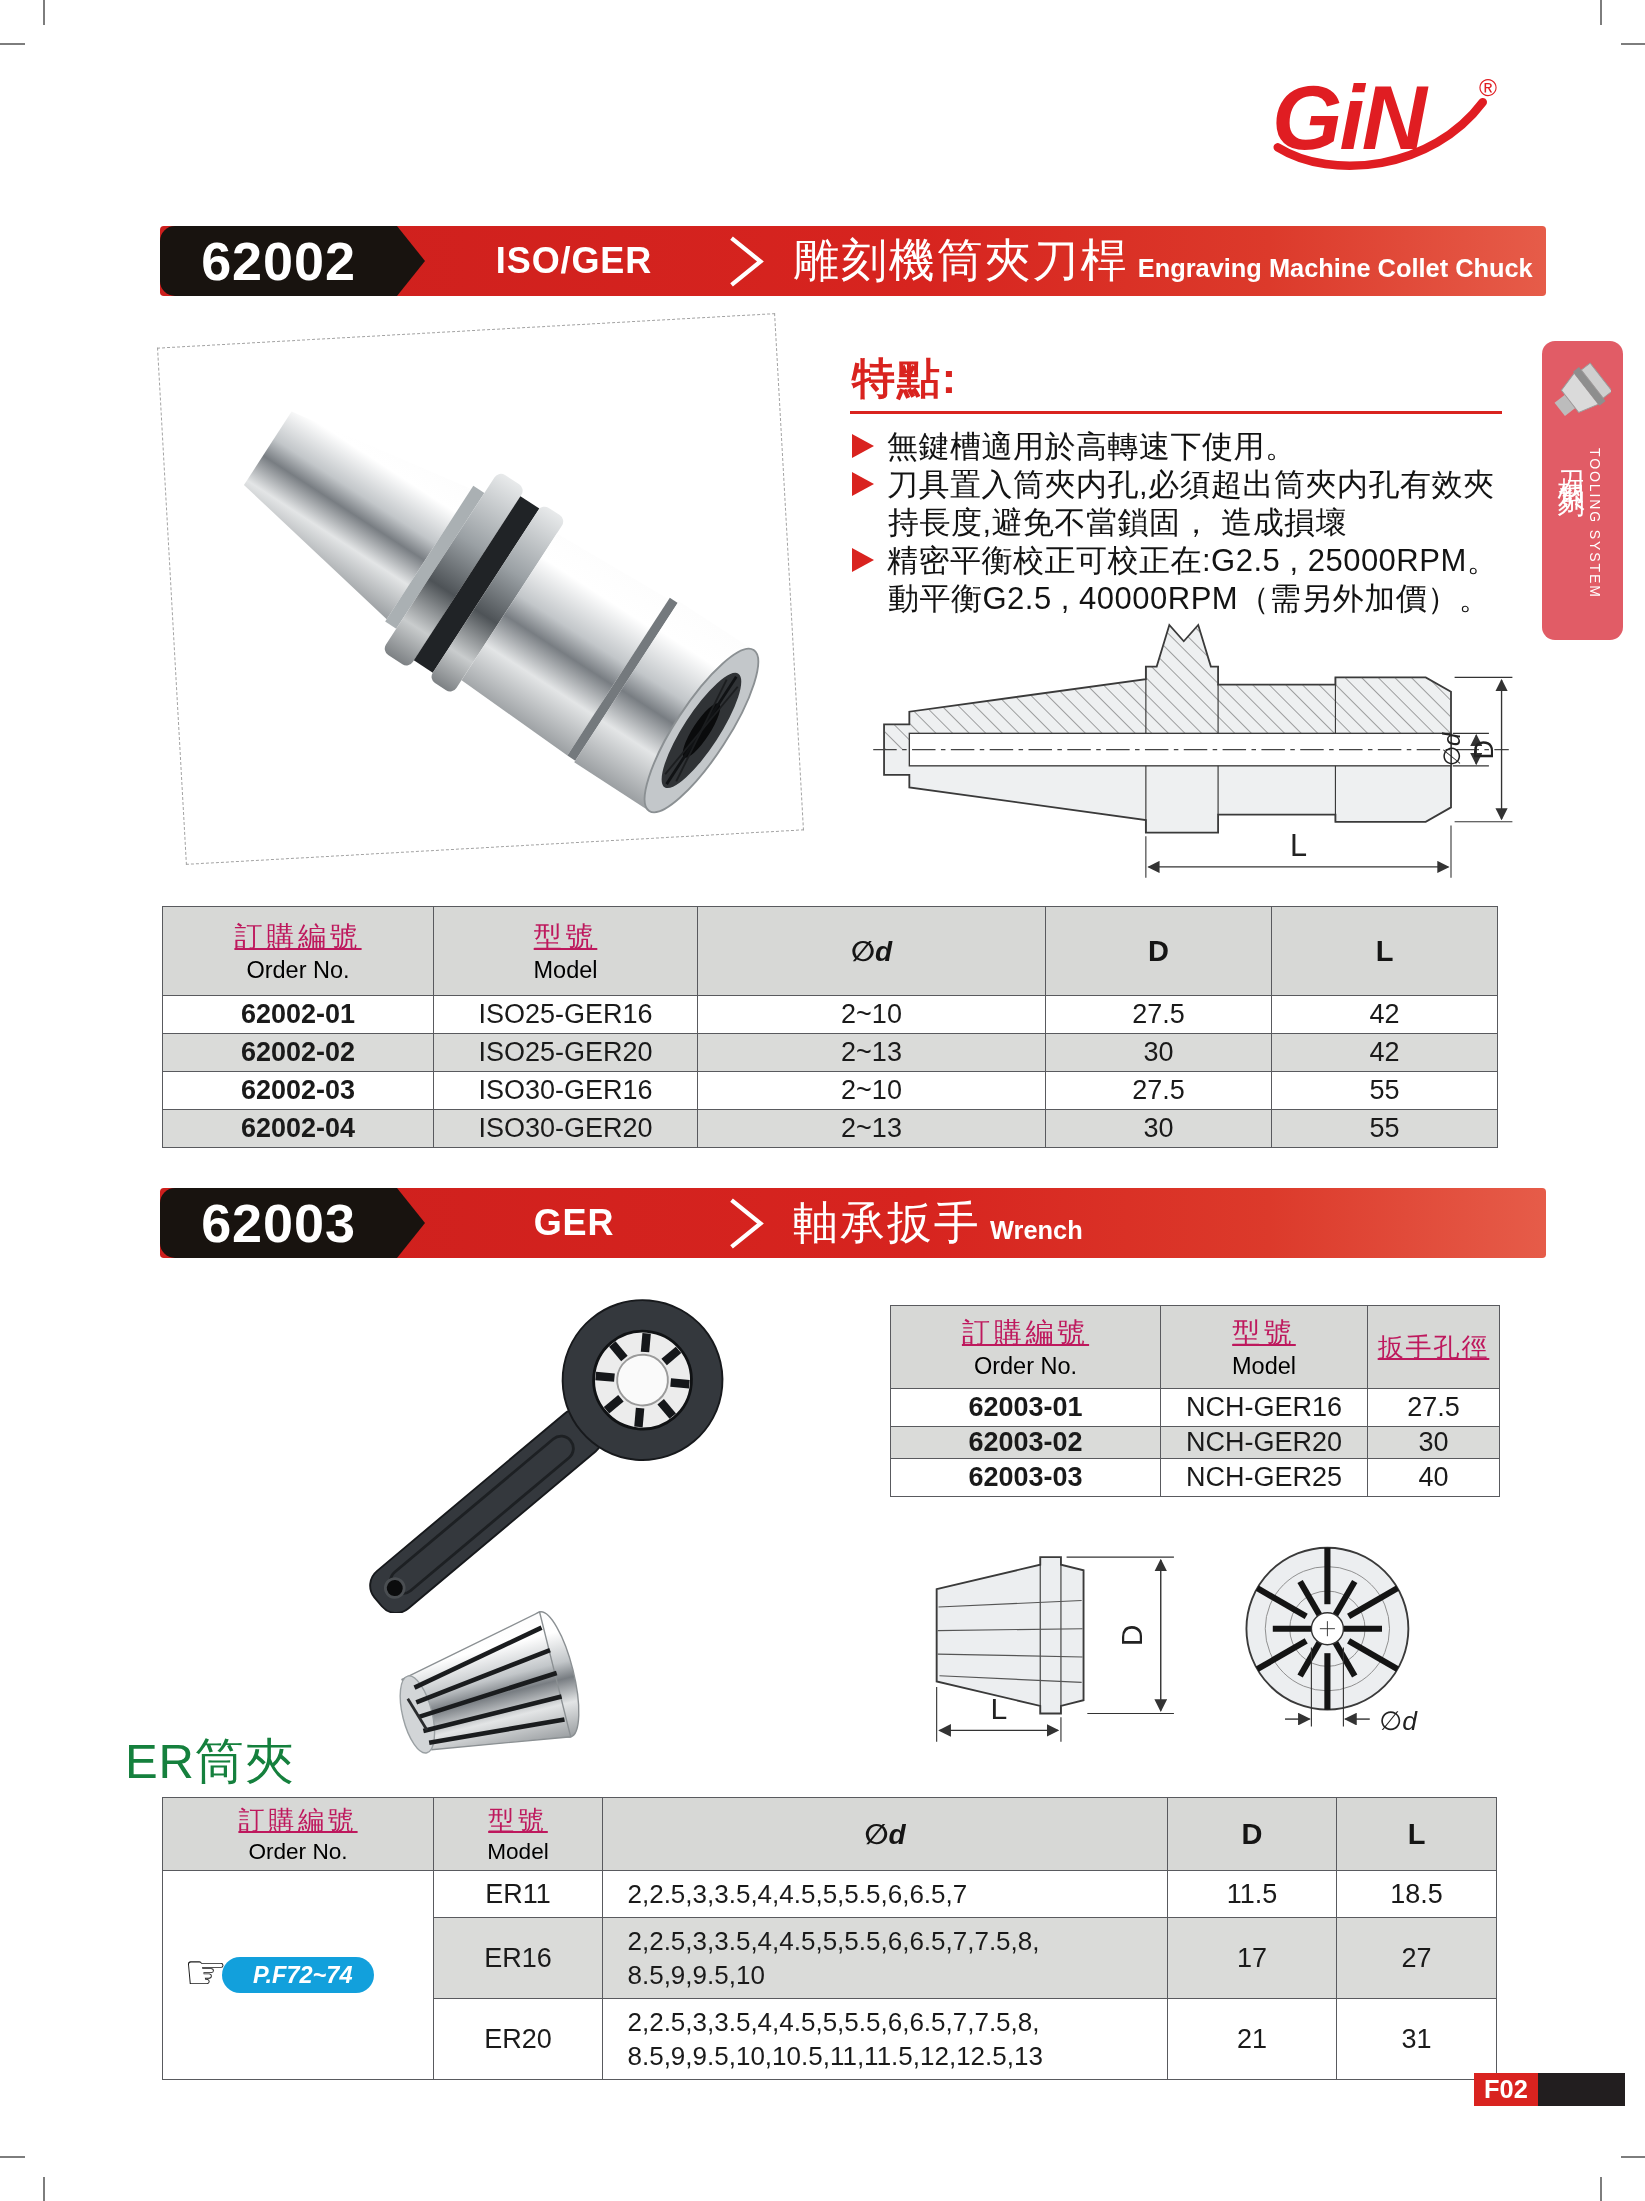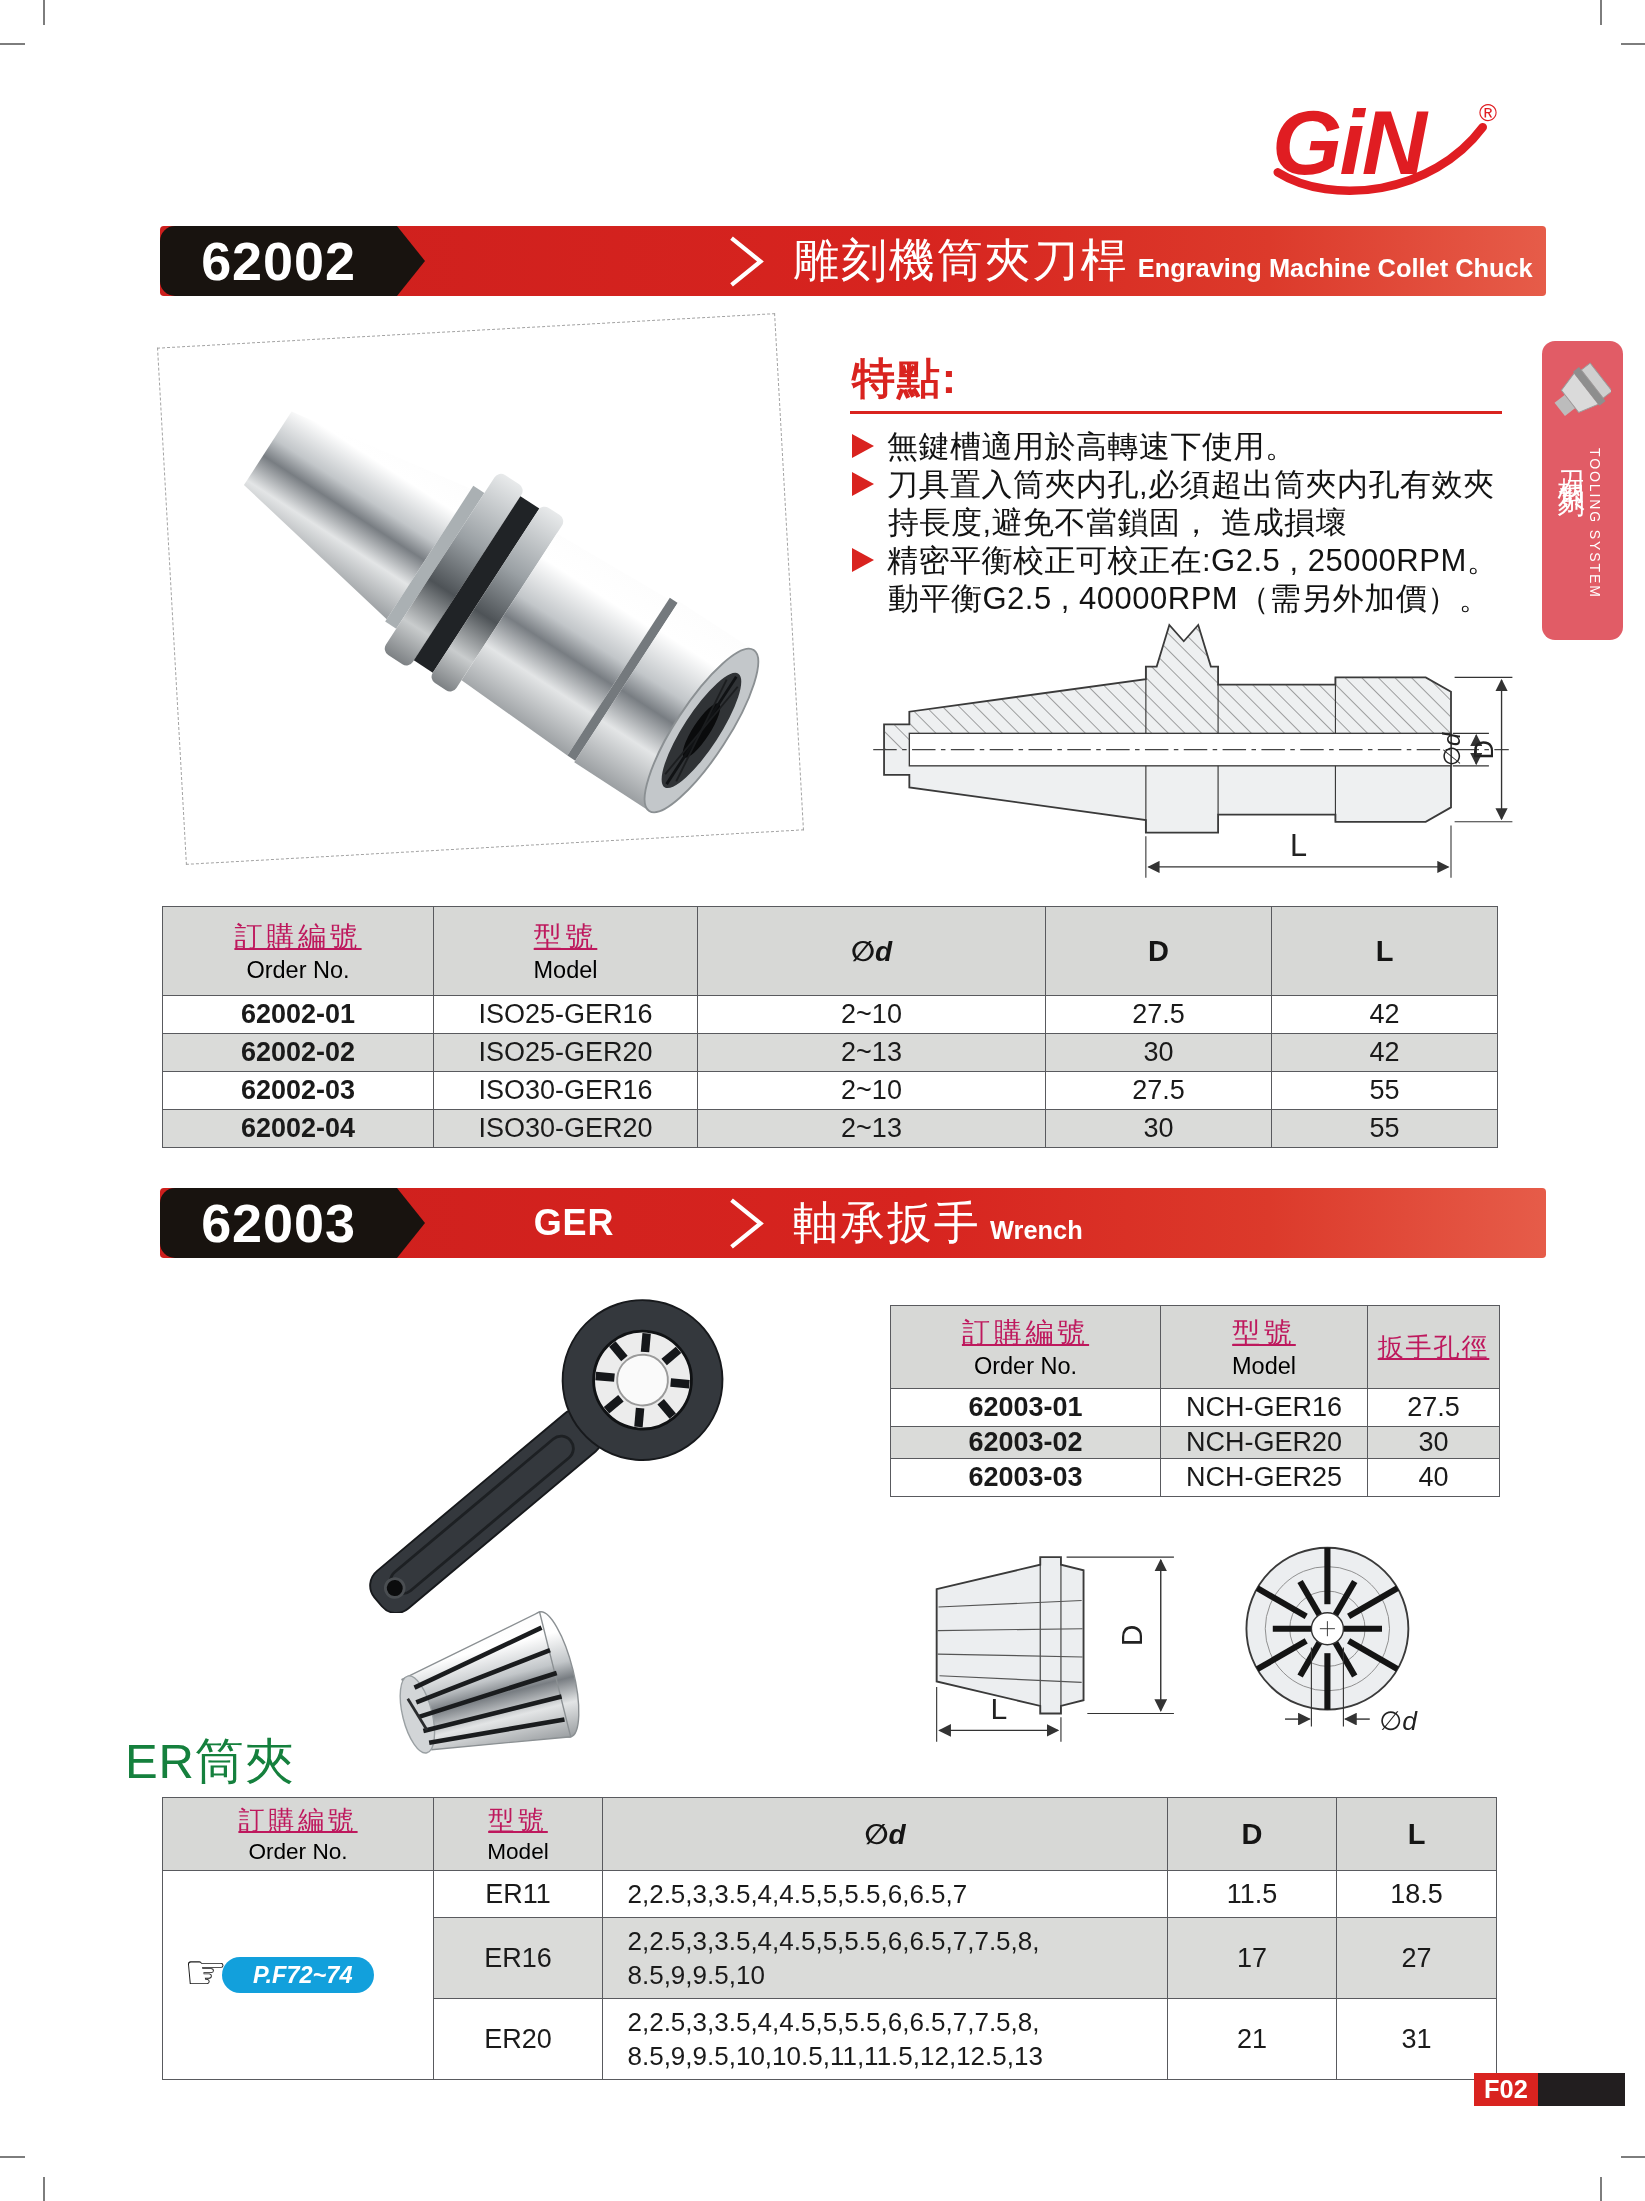--- a/index.html
+++ b/index.html
@@ -82,29 +82,30 @@
 
   <div class="mark" style="left:43px;top:0;width:1.9px;height:24.5px;"></div>
   <div class="mark" style="left:0;top:43px;width:24.5px;height:1.9px;"></div>
   <div class="mark" style="left:1600px;top:0;width:1.9px;height:24.5px;"></div>
   <div class="mark" style="left:1621px;top:43px;width:24.5px;height:1.9px;"></div>
   <div class="mark" style="left:43px;top:2177px;width:1.9px;height:24.5px;"></div>
   <div class="mark" style="left:0;top:2156px;width:24.5px;height:1.9px;"></div>
   <div class="mark" style="left:1600px;top:2177px;width:1.9px;height:24.5px;"></div>
   <div class="mark" style="left:1621px;top:2156px;width:24.5px;height:1.9px;"></div>
 
-  <div class="abs" style="left:1257px;top:80px;width:254px;height:130px;">
+  <div class="abs" style="left:1257px;top:55px;width:254px;height:130px;">
     <svg width="254" height="130" viewBox="0 0 270 138">
       <path d="M22,98 C80,134 186,122 240,50" fill="none" stroke="#e01d22" stroke-width="9" stroke-linecap="round"></path>
       <text x="16" y="100" font-size="96" font-weight="bold" font-style="italic" fill="#e01d22" letter-spacing="-3">GiN</text>
       <text x="236" y="44" font-size="26" fill="#e01d22">®</text>
     </svg>
   </div>
 
   <div class="bar" style="top:226px;">
+    <div class="bar-std">ISO/GER</div>
     <div class="bar-chev">
       <svg width="43" height="53" viewBox="0 0 46 56">
           <polyline points="7,3 38,28 7,53" fill="none" stroke="#ffffff" stroke-width="4.5"></polyline>
         </svg>
     </div>
     <div class="bar-title">
       <span class="zh">雕刻機筒夾刀桿</span>
       <span class="en">Engraving Machine Collet Chuck</span>
     </div>
     <div class="bar-code">62002</div>

